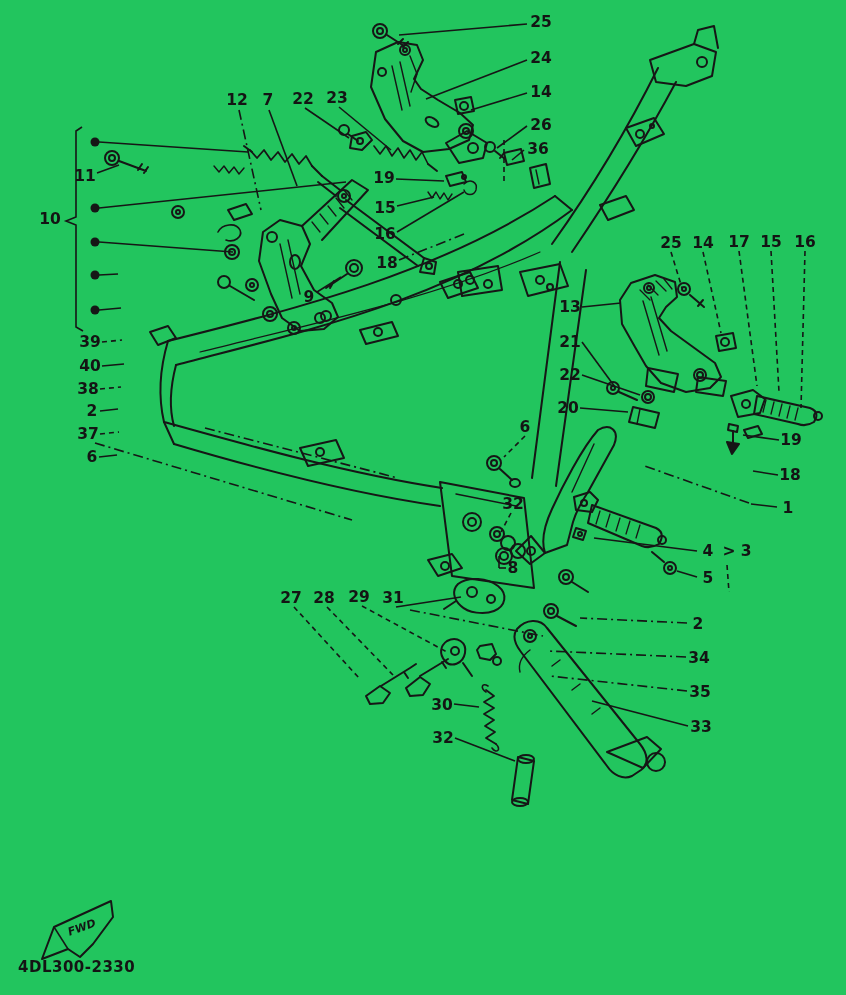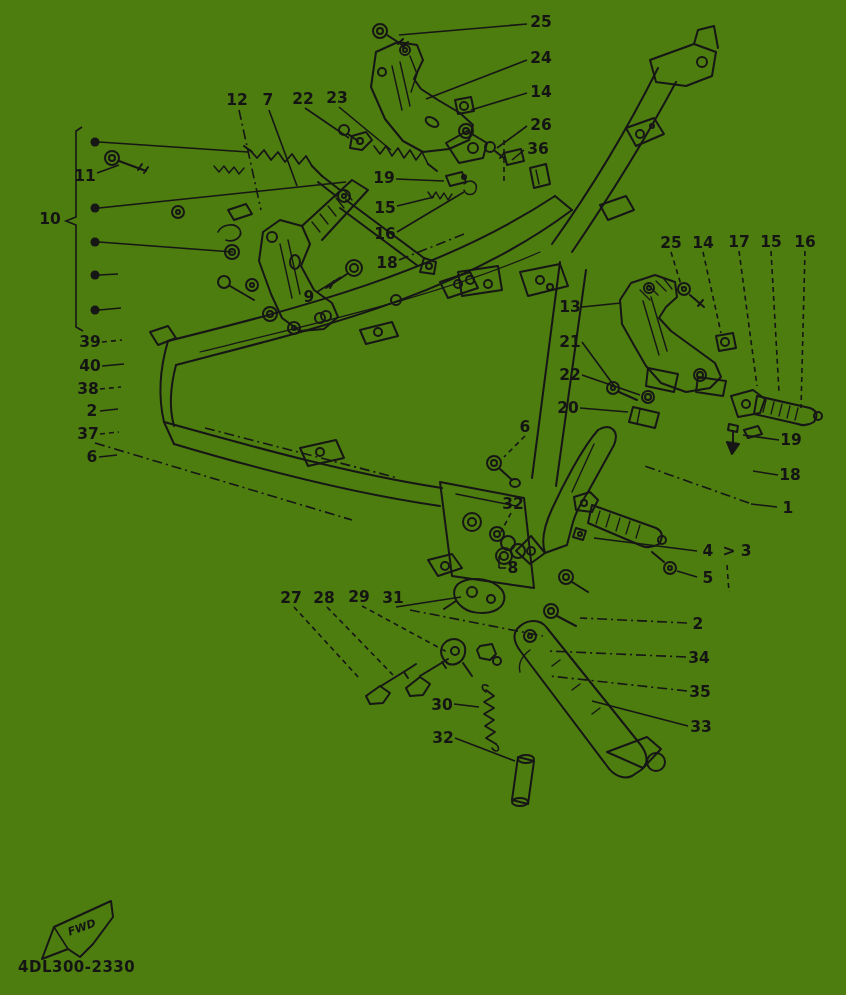--- a/index.html
+++ b/index.html
@@ -1,16 +1,16 @@
 <!DOCTYPE html>
 <html><head>
 <meta charset="utf-8">
 <style>
   html,body{margin:0;padding:0;background:#ffffff;}
-  .page{position:relative;width:846px;height:995px;background:#4d7c0f;overflow:hidden;
+  .page{position:relative;width:846px;height:995px;background:#22c55e;overflow:hidden;
         font-family:"DejaVu Sans","Liberation Sans",sans-serif;}
   svg{display:block}
   .callout{font-family:"DejaVu Sans","Liberation Sans",sans-serif;font-weight:bold;
            font-size:15.5px;fill:#141414;}
   .code{font-family:"DejaVu Sans","Liberation Sans",sans-serif;font-weight:bold;
         font-size:15px;fill:#141414;letter-spacing:.5px;}
   .fwd{font-family:"DejaVu Sans","Liberation Sans",sans-serif;font-weight:bold;
        font-style:italic;font-size:11px;fill:#141414;}
 </style>
 </head>

